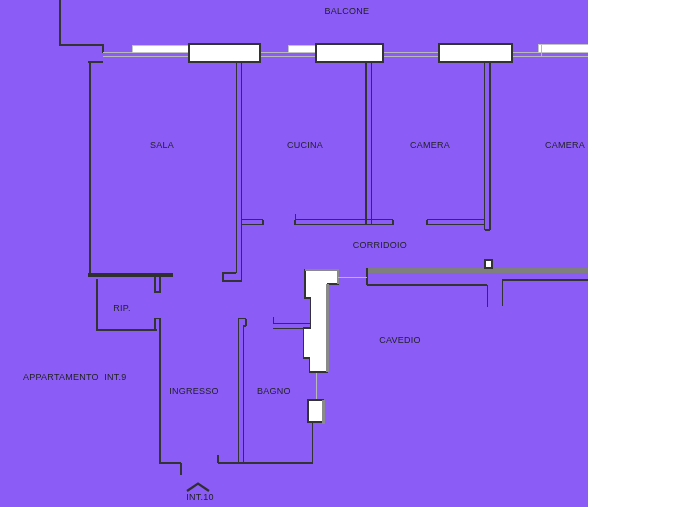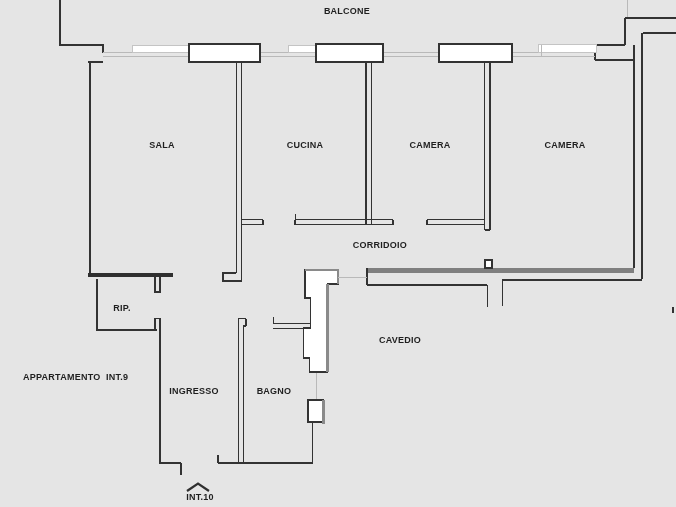--- a/index.html
+++ b/index.html
@@ -1,22 +1,21 @@
 <!DOCTYPE html>
 <html><head>
 <meta charset="utf-8">
 <style>
   html,body{margin:0;padding:0;background:#ffffff;}
   .plan-wrap{
     position:relative;
-    width:676px;height:507px;
-    background:#e5e5e5;
+    width:588px;height:507px;
+    background:#8b5cf6;
     overflow:hidden;
     font-family:"Liberation Sans", sans-serif;
-    font-weight:bold;
   }
   svg{display:block;}
   svg text{
     font-family:"Liberation Sans", sans-serif;
     font-size:9px;
     letter-spacing:.25px;
     fill:#1f1f1f;
     white-space:pre;
   }
   .thin  {stroke:#333333;stroke-width:1.2;fill:none;}

